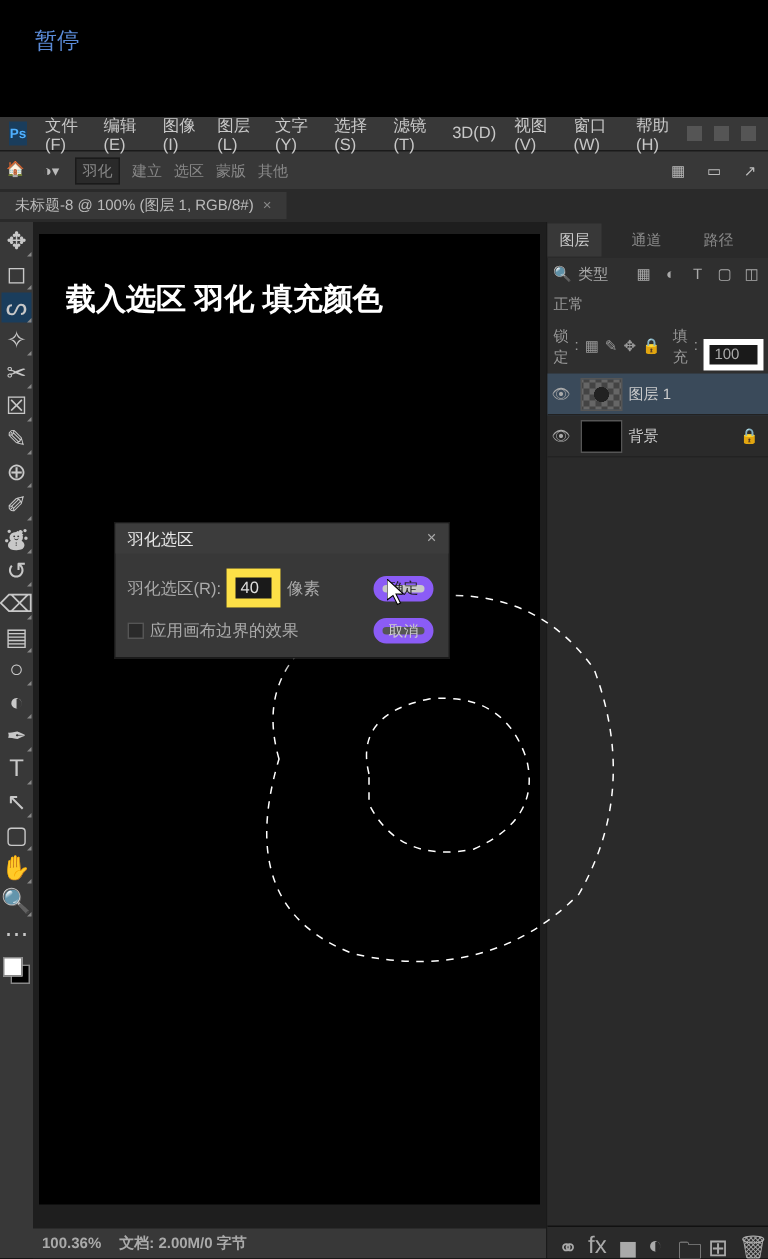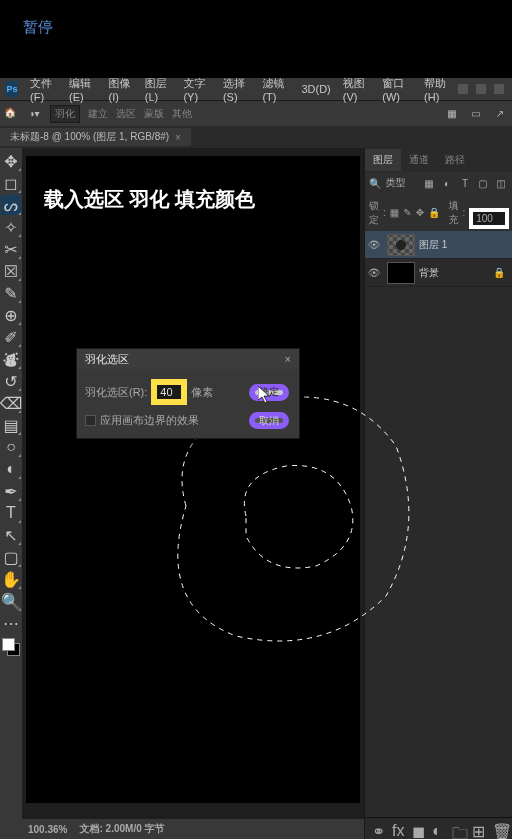--- a/index.html
+++ b/index.html
@@ -25,21 +25,21 @@
 .tool-ind { position: absolute; bottom: 0; right: 0; width: 0; height: 0; border-left: 3px solid transparent; border-bottom: 3px solid #888; }
 .colorsel { width: 18px; height: 18px; margin: 4px 2px; position: relative; }
 .fg { width: 13px; height: 13px; background: #fff; border: 1px solid #888; position: absolute; top: 0; left: 0; }
 .bg { width: 13px; height: 13px; background: #000; border: 1px solid #888; position: absolute; bottom: 0; right: 0; }
 .canvas { flex: 1; background: #1e1e1e; position: relative; }
 .canvas-inner { position: absolute; top: 8px; left: 4px; right: 4px; bottom: 36px; background: #000; }
 .title-text { position: absolute; top: 30px; left: 18px; color: #fff; font-size: 20px; font-weight: bold; }
 .selection { position: absolute; top: 210px; left: 100px; width: 300px; height: 300px; }
 .status { position: absolute; bottom: 0; left: 0; right: 0; height: 20px; background: #383838; display: flex; align-items: center; color: #aaa; font-size: 10px; padding: 0 6px; gap: 12px; font-weight: bold; }
 .panels { width: 148px; min-width: 148px; background: #2f2f2f; border-left: 1px solid #1a1a1a; display: flex; flex-direction: column; }
-.panel-tabs { height: 24px; display: flex; align-items: center; background: #2a2a2a; font-size: 10px; color: #888; }
+.panel-tabs { height: 24px; display: flex; align-items: center; background: #2a2a2a; font-size: 10px; color: #888; gap: 12px; }
 .ptab { padding: 4px 8px; }
 .ptab.active { background: #383838; color: #ccc; }
 .layer-opts { padding: 4px; display: flex; gap: 4px; align-items: center; font-size: 10px; color: #aaa; }
 .layer-input { background: #1a1a1a; border: 4px solid #ffffff; color: #aaa; padding: 1px 3px; width: 40px; font-size: 10px; margin-top: 12px; }
 .srow { display: flex; gap: 4px; padding: 2px 4px; align-items: center; font-size: 10px; color: #999; }
 .mini-ic { width: 14px; height: 14px; display: inline-flex; align-items: center; justify-content: center; }
 .layer-list { background: #2a2a2a; flex: 1; min-height: 60px; }
 .layer-row { display: flex; align-items: center; height: 28px; border-bottom: 1px solid #222; font-size: 10px; color: #ccc; }
 .layer-row.sel { background: #3a4a5a; }
 .eye { width: 18px; text-align: center; color: #aaa; }
@@ -165,20 +165,23 @@
         <span>🔍</span>
         <span>类型</span>
         <span style="flex:1"></span>
         <span class="mini-ic">▦</span>
         <span class="mini-ic">◐</span>
         <span class="mini-ic">T</span>
         <span class="mini-ic">▢</span>
         <span class="mini-ic">◫</span>
       </div>
       <div class="srow">
+        <span>正常</span>
+      </div>
+      <div class="srow">
         <span>锁定</span>:
         <span class="mini-ic">▦</span>
         <span class="mini-ic">✎</span>
         <span class="mini-ic">✥</span>
         <span class="mini-ic">🔒</span>
         <span style="flex:1"></span>
         <span>填充</span>:
         <input class="layer-input" value="100" style="">
       </div>
       <div class="layer-list">

